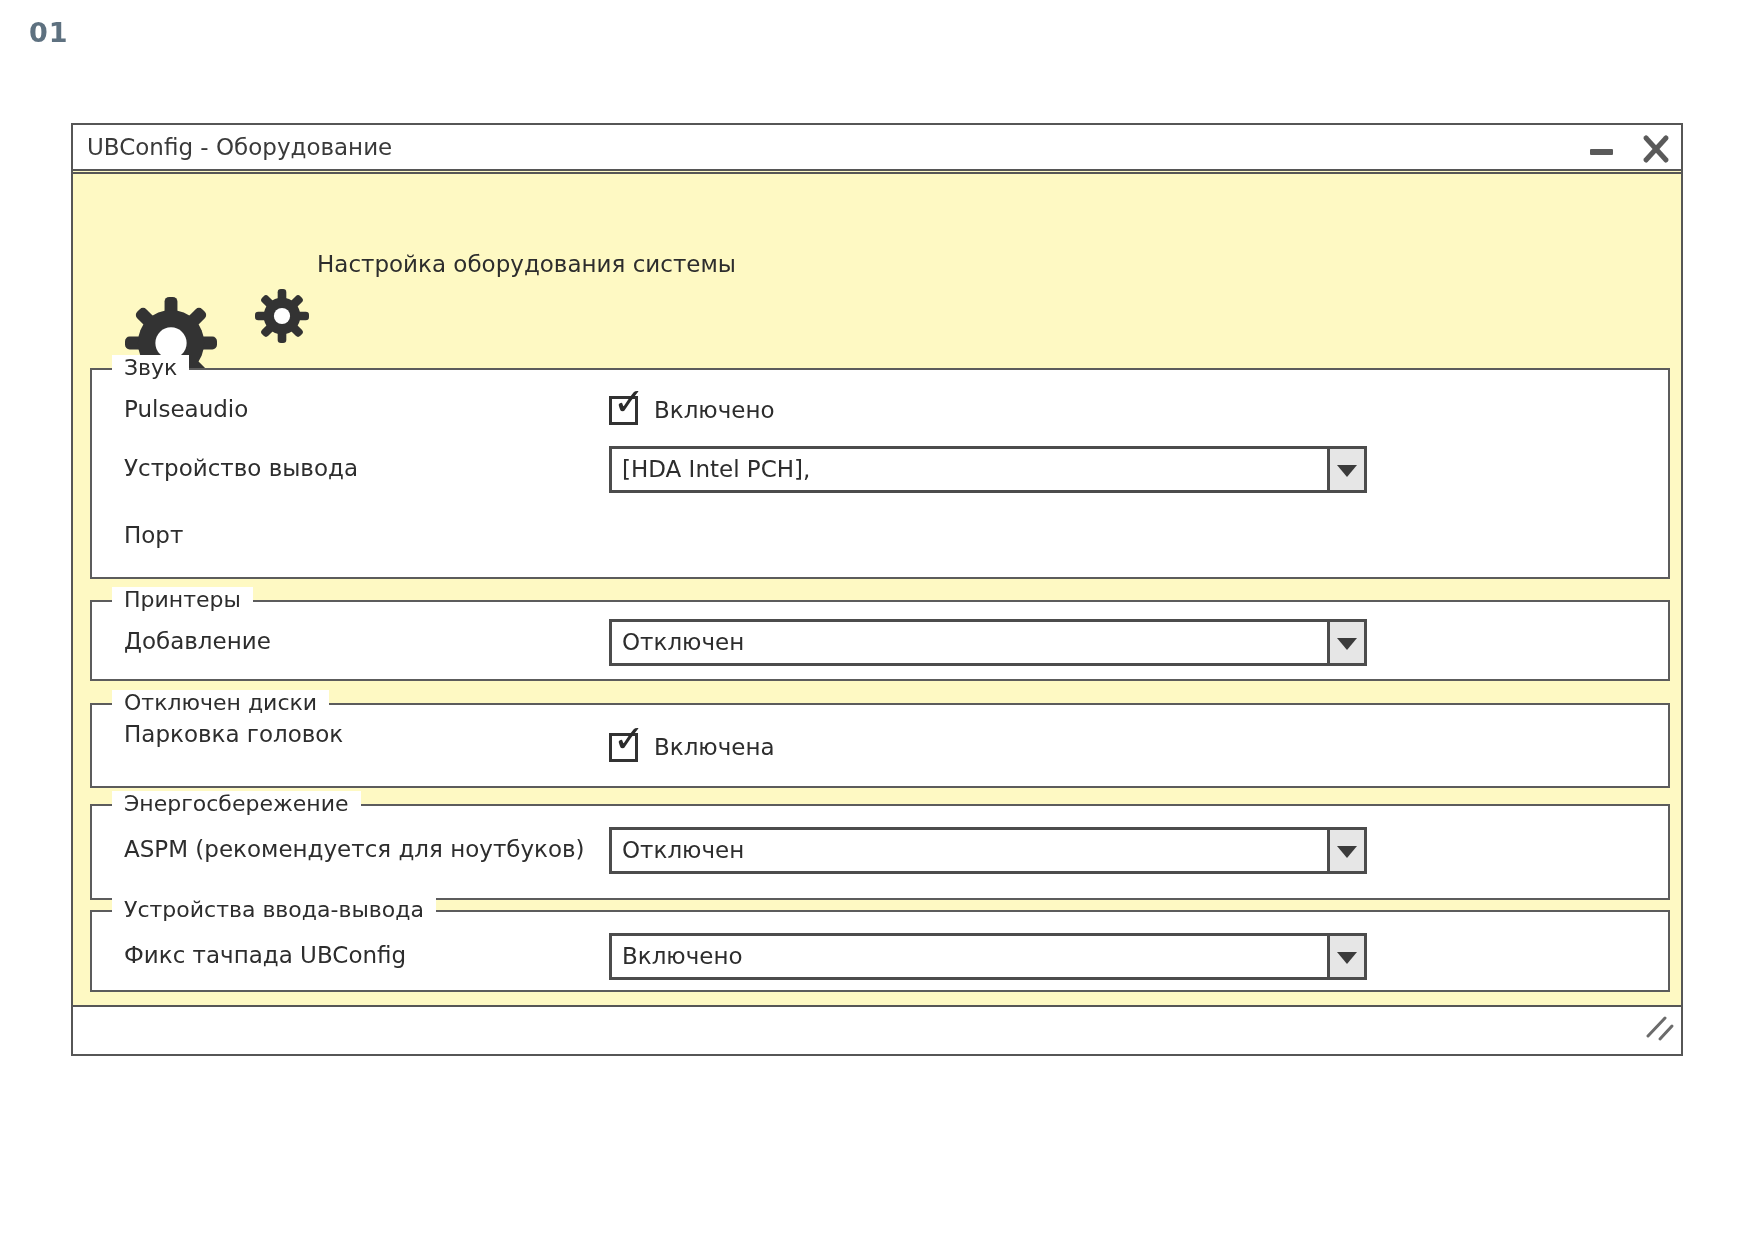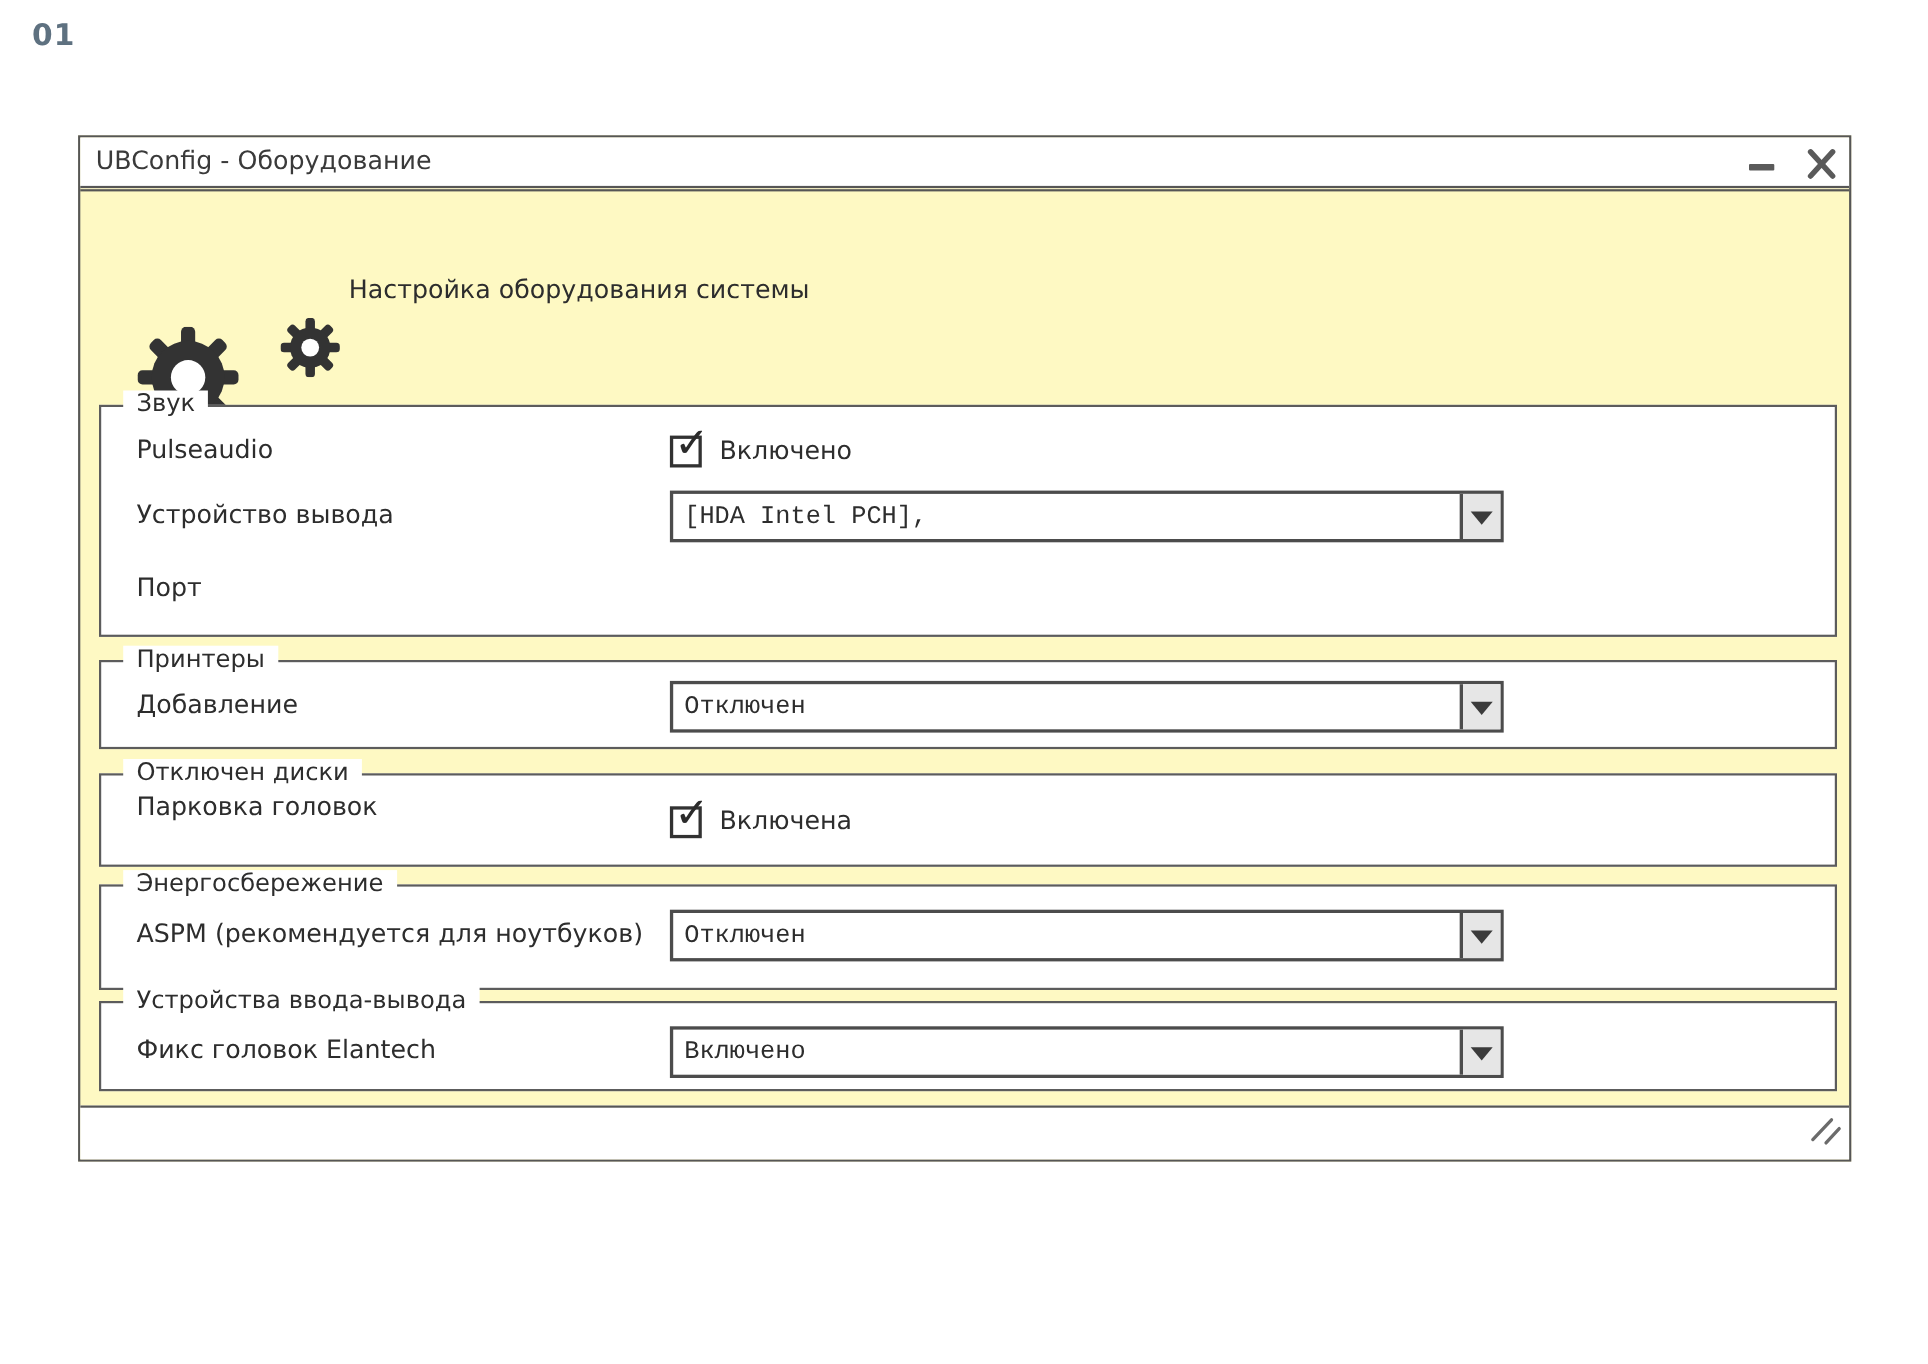--- a/index.html
+++ b/index.html
@@ -73,21 +73,21 @@
     font-size: 22px; white-space: nowrap; color: #2d2d2d;
   }
   .row-label {
     position: absolute; left: 32px;
     font-size: 23px; white-space: nowrap; color: #2d2d2d;
   }
 
   
   .dropdown {
     position: absolute; left: 517px; width: 758px; height: 47px;
-    border: 3px solid #4c4c4c; background: #ffffff; font-family: Liberation Mono, monospace;
+    border: 3px solid #4c4c4c; background: #ffffff;
   }
   .dd-value {
     position: absolute; left: 10px; top: 0; height: 41px; line-height: 41px;
     font-size: 23px; white-space: nowrap; color: #2d2d2d;
   }
   .dd-button {
     position: absolute; right: 0; top: 0; bottom: 0; width: 37px;
     background: #e6e6e6; border-left: 3px solid #4c4c4c;
   }
   .dd-arrow {
@@ -243,21 +243,21 @@
       <span class="dd-value">Отключен</span>
       <span class="dd-button">
         <span class="dd-arrow"></span>
       </span>
     </span>
   </div>
 
   <div class="group" style="top:785px;height:82px;">
     <span class="group-legend">Устройства ввода-вывода</span>
 
-    <span class="row-label" style="top:30px;">Фикс головок Elantech</span>
+    <span class="row-label" style="top:30px;">Фикс тачпада UBConfig</span>
     <span class="dropdown" style="top:21px;">
       <span class="dd-value">Включено</span>
       <span class="dd-button">
         <span class="dd-arrow"></span>
       </span>
     </span>
   </div>
 
   <div class="statusbar">
     <span class="resize-grip">

